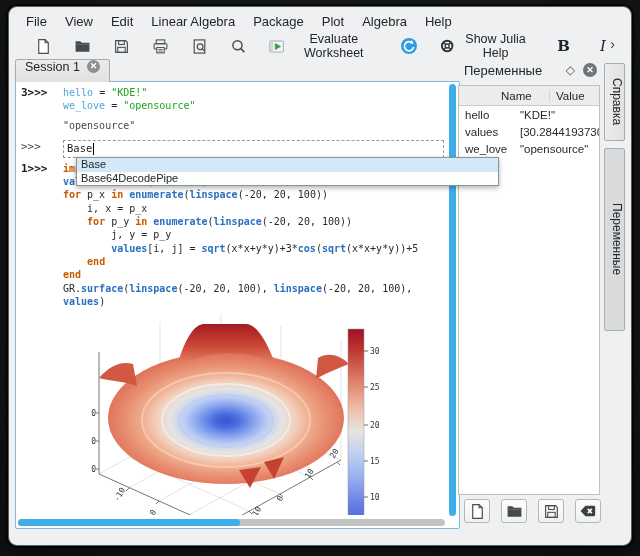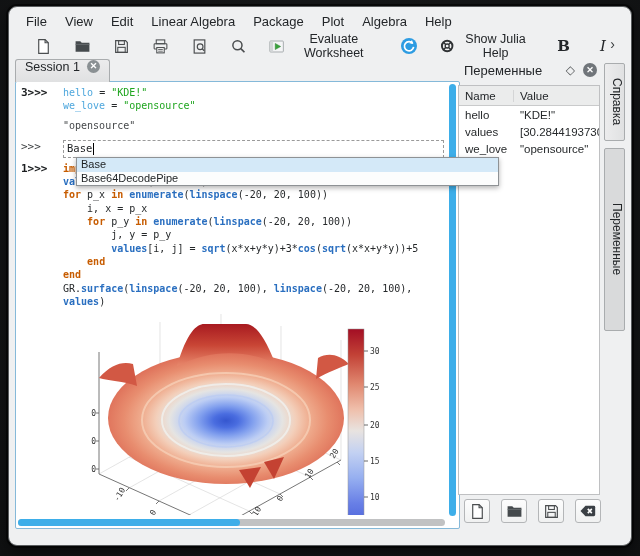--- a/index.html
+++ b/index.html
@@ -55,21 +55,21 @@
   .pu-item{font-size:11px;color:#1d2022;padding:0 4px;height:13.6px;line-height:13.6px;white-space:nowrap;}
   .pu-item.sel{background:#d4e9f8;}
 
   
   .varpanel{position:absolute;left:449px;top:52px;width:143px;height:464px;z-index:10;}
   .vp-header{position:absolute;left:0;top:0;right:0;height:22px;display:flex;align-items:center;}
   .vp-title{font-size:13px;color:#232629;padding-left:6px;flex:1;}
   .vp-float{font-size:12px;color:#55585a;margin-right:8px;}
   .vp-close{width:14px;height:14px;border-radius:50%;background:#70757a;color:#fff;font-size:9px;line-height:14px;text-align:center;font-weight:bold;margin-right:4px;}
   .var-table{position:absolute;left:0;top:26px;right:1px;height:408px;background:#fff;border:1px solid #bfc0c2;}
-  .vt-head{display:flex;height:19px;background:#ebecec;border-bottom:1px solid #c9cacb;font-size:11.5px;color:#232629;align-items:center;}
+  .vt-head{display:flex;height:19px;background:#ebecec;border-bottom:1px solid #c9cacb;font-size:11.5px;color:#232629;align-items:center;padding-left:36px;}
   .vt-head .vc-name{border-right:1px solid #d4d5d6;}
   .vc-name{flex:0 0 55px;padding-left:6px;box-sizing:border-box;white-space:nowrap;overflow:hidden;}
   .vc-val{flex:1;padding-left:6px;white-space:nowrap;overflow:hidden;}
   .var-row{display:flex;height:17px;align-items:center;font-size:11.5px;color:#26292b;}
   .vp-buttons{position:absolute;left:6px;top:440px;display:flex;gap:11px;}
   .pbtn{width:26px;height:24px;border:1px solid #b4b6b8;border-radius:3px;background:linear-gradient(#fdfdfd,#f0f1f1);display:flex;align-items:center;justify-content:center;padding:0;}
 
   
   .sidetabs{position:absolute;left:595px;top:0;width:23px;height:100%;z-index:5;}
   .side-tab{position:absolute;left:0;width:21px;box-sizing:border-box;background:linear-gradient(90deg,#ececed,#e0e1e2);border:1px solid #a9acae;border-radius:2px;writing-mode:vertical-rl;font-size:12px;color:#232629;text-align:center;padding:8px 0;}

